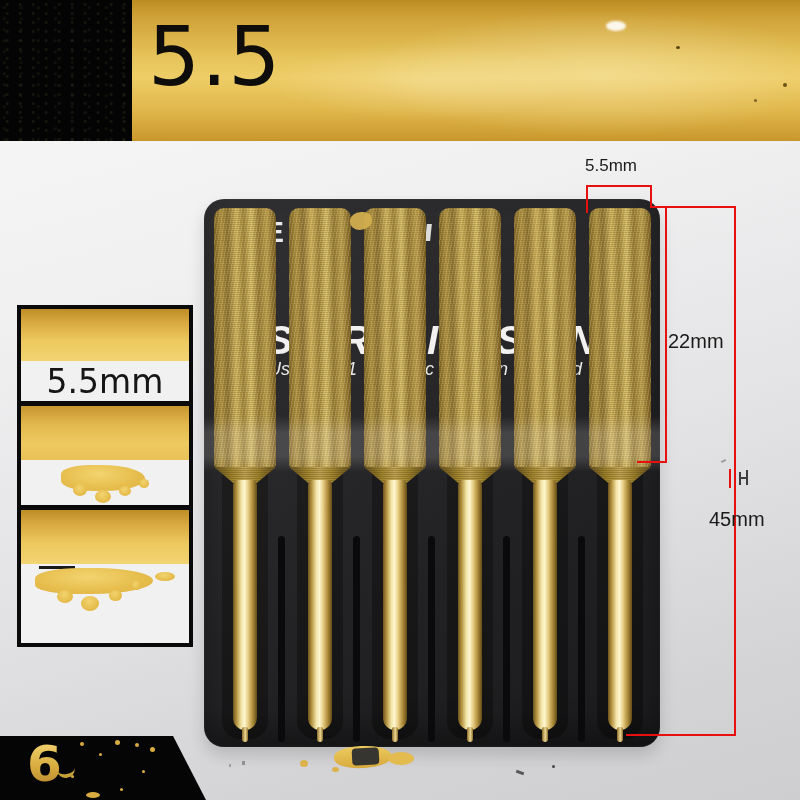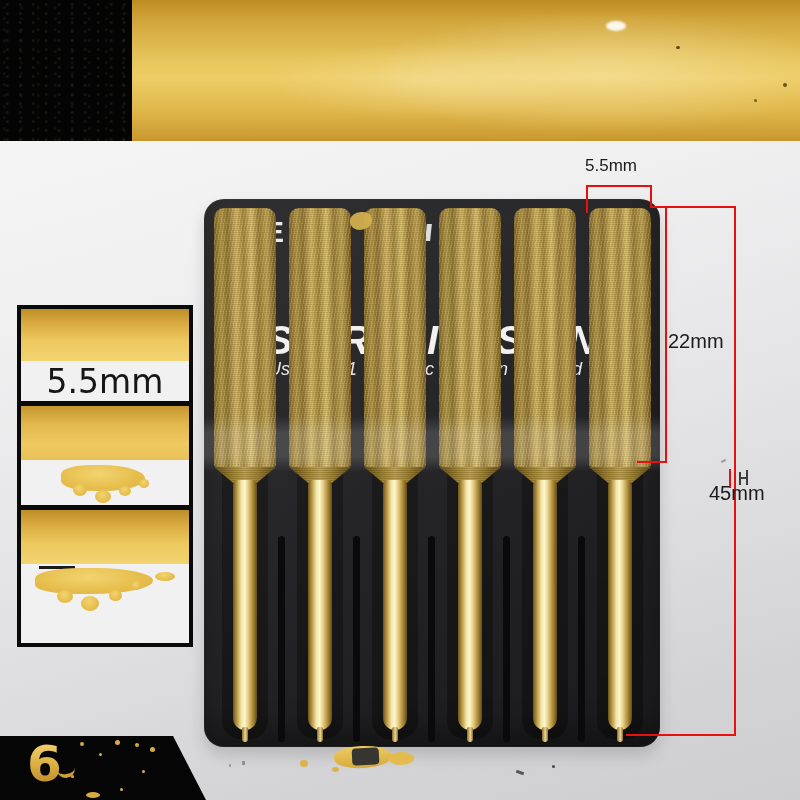--- a/index.html
+++ b/index.html
@@ -67,40 +67,41 @@
   .print-bar{position:absolute;left:222px;top:25px;width:5px;height:17px;background:#dcdcdc;transform:skewX(-6deg);}
   .head-smudge{position:absolute;left:146px;top:13px;width:22px;height:18px;border-radius:50% 40% 55% 45%;
         background:#d2ae4e;opacity:.95;}
   .gloss{position:absolute;left:0;top:217px;width:100%;height:56px;
         background:linear-gradient(180deg,rgba(255,255,255,0) 0%,rgba(255,255,255,.15) 30%,rgba(255,255,255,.15) 72%,rgba(255,255,255,0) 100%);}
   
   .rl{position:absolute;background:#e80f0f;}
   .dim-label{position:absolute;color:#1b1b1b;}
   .dim-dia{left:585px;top:156px;font-size:17px;}
   .dim-head{left:668px;top:330px;font-size:20px;}
-  .dim-total{left:709px;top:482px;font-size:20px;}
+  .dim-total{left:709px;top:508px;font-size:20px;}
   .artifact{position:absolute;}
   
   .badge{position:absolute;left:0;top:736px;width:206px;height:64px;background:#050505;
         clip-path:polygon(0 0,84% 0,100% 100%,0 100%);}
   .badge-qty{position:absolute;left:27px;top:3px;font-family:"DejaVu Sans",sans-serif;font-weight:700;font-size:50px;line-height:1;
         background:linear-gradient(180deg,#f0cf6b 10%,#d8ac3f 55%,#b9882e 95%);
         -webkit-background-clip:text;background-clip:text;color:transparent;}
   .swoosh{position:absolute;left:57px;top:27px;width:18px;height:11px;border-bottom:4px solid #c79f38;
         border-radius:0 0 12px 12px;transform:rotate(-8deg);}
   .gdot{position:absolute;border-radius:50%;background:#d7ab40;}
 </style>
 </head>
 <body>
 
 <div class="page">
 
   <div class="logo-box"></div>
   <div class="banner">
     <div class="sheen"></div>
+    <div class="banner-size">5.5</div>
     <div class="spk" style="left:474px;top:21px;width:20px;height:10px;background:rgba(255,255,255,.9);filter:blur(1px);"></div>
     <div class="spk" style="left:544px;top:46px;width:4px;height:3px;background:#5a4512;"></div>
     <div class="spk" style="left:651px;top:83px;width:4px;height:4px;background:#6b5414;"></div>
     <div class="spk" style="left:622px;top:99px;width:3px;height:3px;background:#7a6220;"></div>
   </div>
 
   <div class="rail">
     <div class="band band1"></div>
     <div class="thumb-label">5.5mm</div>
     <div class="sep sep1"></div>

